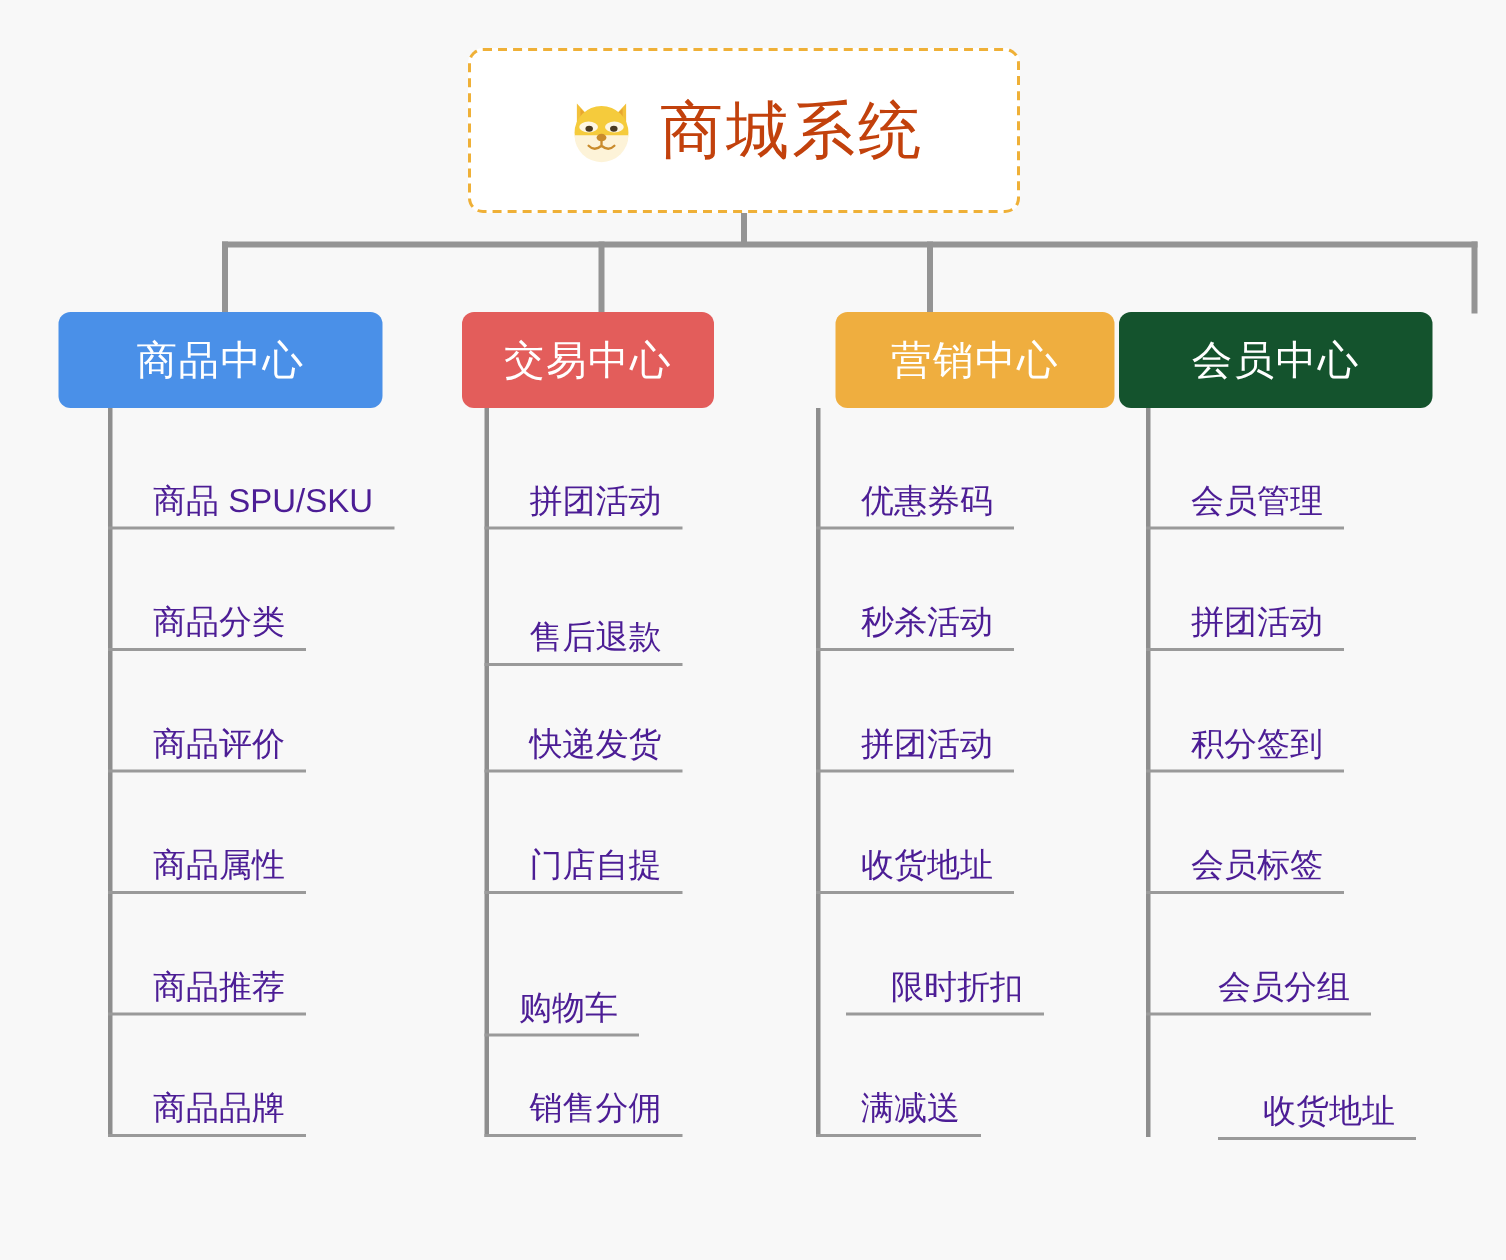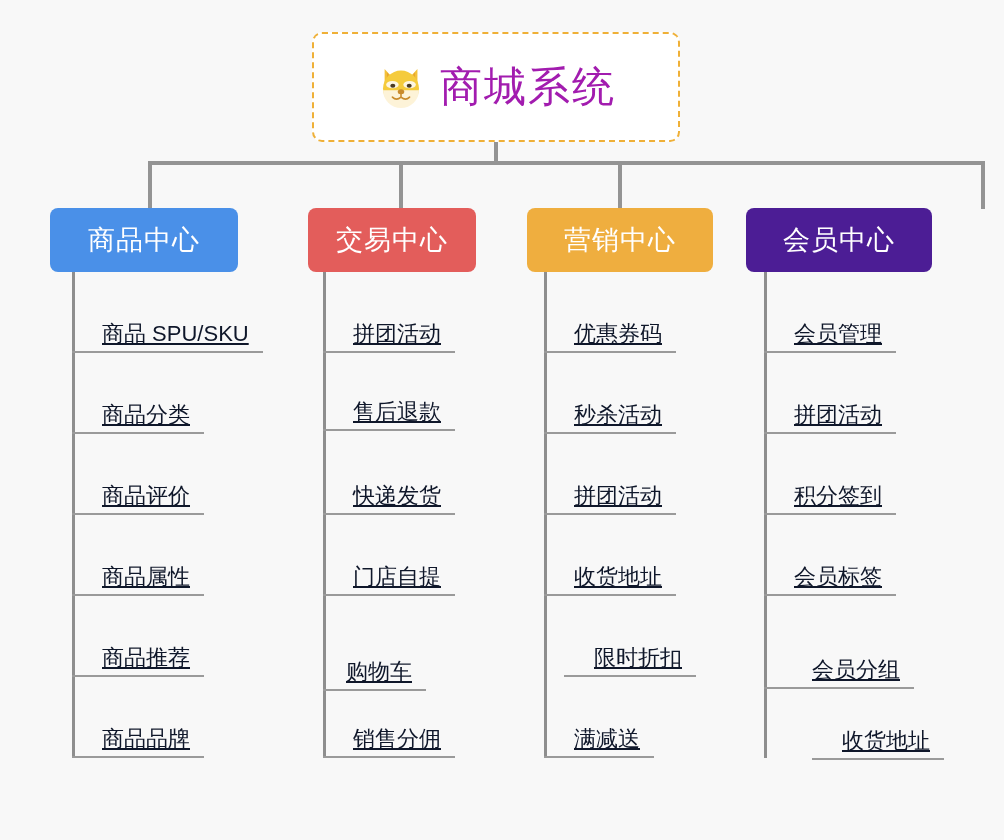--- a/index.html
+++ b/index.html
@@ -108,23 +108,22 @@
     height: 81px;
     display: flex;
     align-items: flex-end;
     border-bottom: 2px solid #9a9a9a;
     box-sizing: border-box;
     padding: 0 14px 5px 30px;
     white-space: nowrap;
   }
   .leaf-label {
     font-size: 22px;
-    color: #0f172a;
+    color: #4c1d95;
     line-height: 1.15;
-    text-decoration: underline;
   }
 </style>
 </head>
 <body>
 
 <div id="mindmap">
 
   <div class="root-node" style="border-color: rgb(239, 176, 55); background: rgb(255, 255, 255);">
     <span class="root-icon">
       <svg width="50" height="50" viewBox="0 0 64 64" aria-hidden="true">
@@ -135,40 +134,40 @@
         <circle cx="32" cy="34" r="23" fill="#f5cb3c"></circle>
         <path d="M9 36 a23 23 0 0 0 46 0 z" fill="#fdf3d8"></path>
         <ellipse cx="21" cy="29" rx="8" ry="4.6" fill="#fdf6e3"></ellipse>
         <ellipse cx="43" cy="29" rx="8" ry="4.6" fill="#fdf6e3"></ellipse>
         <ellipse cx="21.5" cy="30.5" rx="3.2" ry="2.6" fill="#4a3a22"></ellipse>
         <ellipse cx="42.5" cy="30.5" rx="3.2" ry="2.6" fill="#4a3a22"></ellipse>
         <ellipse cx="32" cy="38" rx="4.2" ry="3.2" fill="#c98b2c"></ellipse>
         <path d="M32 41 L32 45 M32 45 q-6 5 -11 0 M32 45 q6 5 11 0" stroke="#c98b2c" stroke-width="2" fill="none" stroke-linecap="round"></path>
       </svg>
     </span>
-    <span class="root-title" style="color: #a21caf; text-align: center;">商城系统</span>
+    <span class="root-title" style="color: #c2410c; text-align: center;">商城系统</span>
   </div>
 
   <div class="conn conn-stem"></div>
   <div class="conn conn-bus"></div>
   <div class="conn conn-drop" style="left:148px"></div>
   <div class="conn conn-drop" style="left:399px"></div>
   <div class="conn conn-drop" style="left:618px"></div>
   <div class="conn conn-drop" style="left:981px"></div>
 
-  <div class="cat-card" style="left: 50px; width: 188px; background: rgb(74, 144, 232);">
+  <div class="cat-card" style="left: 39px; width: 216px; background: rgb(74, 144, 232);">
     <span>商品中心</span>
   </div>
   <div class="cat-card" style="left: 308px; width: 168px; background: rgb(227, 93, 91);">
     <span>交易中心</span>
   </div>
-  <div class="cat-card" style="left: 527px; width: 186px; background: rgb(239, 174, 63);">
+  <div class="cat-card" style="left: 557px; width: 186px; background: rgb(239, 174, 63);">
     <span>营销中心</span>
   </div>
-  <div class="cat-card" style="left: 746px; width: 186px; background: #4c1d95;">
+  <div class="cat-card" style="left: 746px; width: 209px; background: #14532d;">
     <span>会员中心</span>
   </div>
 
   <div class="branch" id="branch-0" style="left: 72px;">
       <div class="branch-spine" style="height: 486px;"></div>
       <div class="leaf" style="top: 0px;">
         <span class="leaf-label">商品 SPU/SKU</span>
       </div>
       <div class="leaf" style="top: 81px;">
         <span class="leaf-label">商品分类</span>
@@ -184,21 +183,21 @@
       </div>
       <div class="leaf" style="top: 405px;">
         <span class="leaf-label">商品品牌</span>
       </div>
     </div>
   <div class="branch" id="branch-1" style="left: 323px;">
       <div class="branch-spine" style="height: 486px;"></div>
       <div class="leaf" style="top: 0px;">
         <span class="leaf-label">拼团活动</span>
       </div>
-      <div class="leaf" style="top: 78px;">
+      <div class="leaf" style="top: 91px;">
         <span class="leaf-label">售后退款</span>
       </div>
       <div class="leaf" style="top: 162px;">
         <span class="leaf-label">快递发货</span>
       </div>
       <div class="leaf" style="top: 243px; justify-content: center;">
         <span class="leaf-label">门店自提</span>
       </div>
       <div class="leaf" style="top: 338px; padding-left: 23px;">
         <span class="leaf-label">购物车</span>
@@ -235,21 +234,21 @@
       </div>
       <div class="leaf" style="top: 81px;">
         <span class="leaf-label">拼团活动</span>
       </div>
       <div class="leaf" style="top: 162px;">
         <span class="leaf-label">积分签到</span>
       </div>
       <div class="leaf" style="top: 243px;">
         <span class="leaf-label">会员标签</span>
       </div>
-      <div class="leaf" style="top: 336px; padding-left: 48px;">
+      <div class="leaf" style="top: 324px; padding-left: 48px;">
         <span class="leaf-label">会员分组</span>
       </div>
       <div class="leaf" style="top: 407px; margin-left: 48px;">
         <span class="leaf-label">收货地址</span>
       </div>
     </div>
 
 </div>
 
 </body></html>

